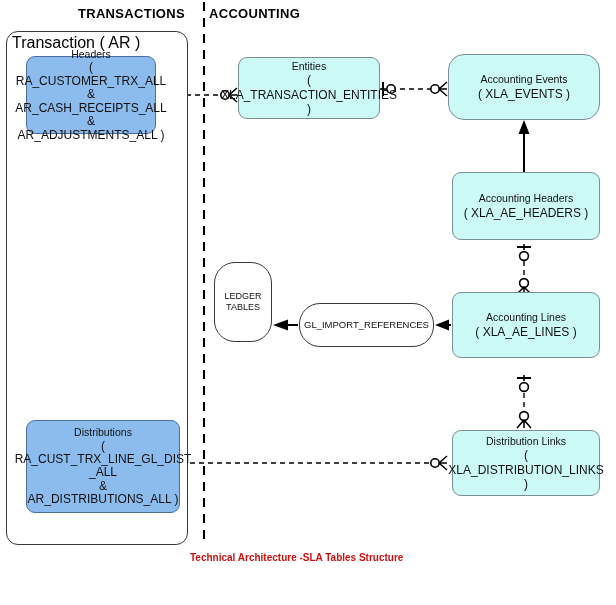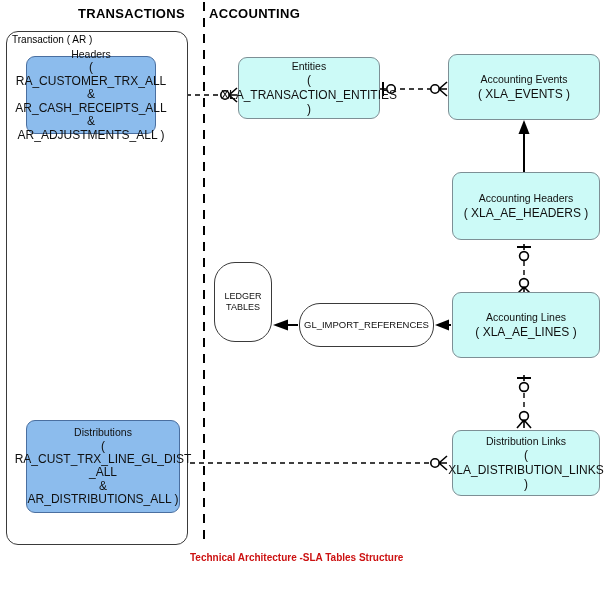--- a/index.html
+++ b/index.html
@@ -39,21 +39,21 @@
   
   .group-box {
     position: absolute;
     border: 1px solid #3a3a3a;
     border-radius: 12px;
     background: #ffffff;
     box-sizing: border-box;
   }
   .group-label {
     position: absolute;
-    font-size: 10px;
+    font-size: 16px;
     color: #000000;
     white-space: nowrap;
   }
 
   
   .entity {
     position: absolute;
     box-sizing: border-box;
     border-radius: 9px;
     border: 1px solid #6d28d9;
@@ -80,21 +80,21 @@
     font-size: 12px;
     color: #101010;
     white-space: pre-line;
   }
   .ent-sub.tight { line-height: 1.12; }
 
   
   #ent-headers       { left: 26px;  top: 56px;  width: 130px; height: 78px; }
   #ent-distributions { left: 26px;  top: 420px; width: 154px; height: 93px; }
   #ent-entities      { left: 238px; top: 57px;  width: 142px; height: 62px; }
-  #ent-acct-events   { left: 448px; top: 54px;  width: 152px; height: 66px; }
+  #ent-acct-events   { left: 448px; top: 54px;  width: 152px; height: 66px; border-radius: 16px; }
   #ent-acct-headers  { left: 452px; top: 172px; width: 148px; height: 68px; }
   #ent-acct-lines    { left: 452px; top: 292px; width: 148px; height: 66px; }
   #ent-dist-links    { left: 452px; top: 430px; width: 148px; height: 66px; }
   #ent-ledger        { left: 214px; top: 262px; width: 58px;  height: 80px; }
   #ent-gl-import     { left: 299px; top: 303px; width: 135px; height: 44px; }
 
   #ent-ledger .ent-title { font-size: 9px; white-space: pre-line; line-height: 1.2; }
   #ent-gl-import .ent-title { font-size: 9.5px; }
 
   

